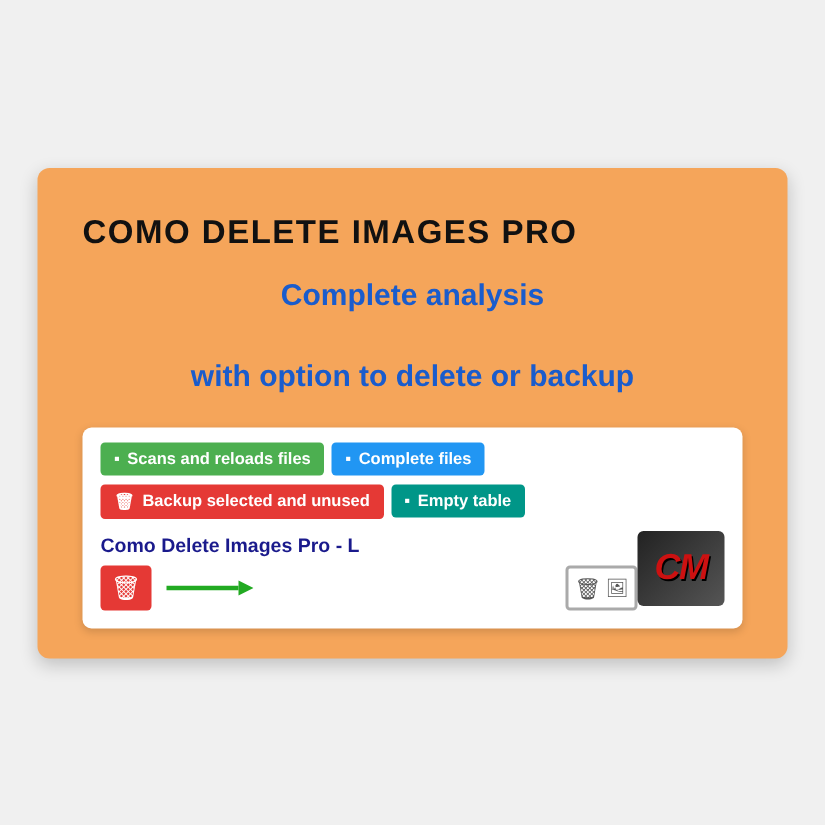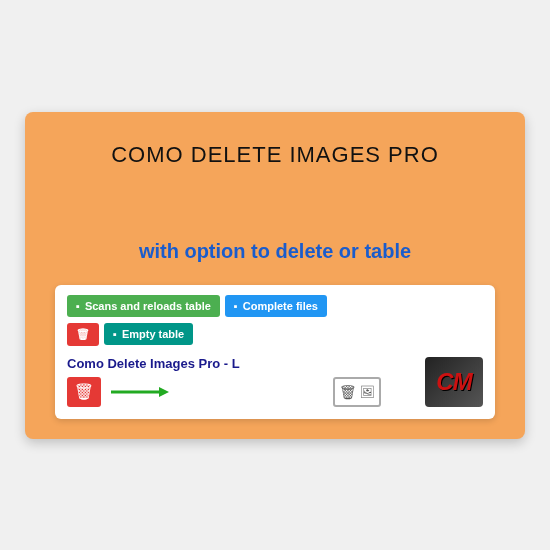--- a/index.html
+++ b/index.html
@@ -16,23 +16,22 @@
 
     .card {
       width: 500px;
       background: #f5a55a;
       border-radius: 8px;
       padding: 30px 30px 20px 30px;
       box-shadow: 0 4px 12px rgba(0,0,0,0.2);
     }
 
     .main-title {
-      text-align: center;
       font-size: 22px;
-      font-weight: 400;
+      font-weight: 700;
       color: #111;
       margin-bottom: 16px;
       letter-spacing: 1px;
     }
 
     .subtitle {
       text-align: center;
       font-size: 20px;
       font-weight: 700;
       color: #1a5ccc;
@@ -152,54 +151,54 @@
       align-items: center;
     }
 
     .arrow-svg {
       width: 60px;
       height: 18px;
     }
 
     .bottom-row {
       display: flex;
-      align-items: flex-end;
+      align-items: center;
       margin-top: 2px;
-      gap: 44px;
     }
   </style>
 </head>
 <body>
 
 <div class="card">
 
   <div class="main-title">COMO DELETE IMAGES PRO</div>
 
   <div class="subtitle">
+    <span>Complete analysis</span><br>
     <br>
-    <br>
-    <span>with option to delete or table</span>
+    <span>with option to delete or backup</span>
   </div>
 
   <div class="preview-box">
 
     <div class="button-row">
       <button class="btn btn-green">
         <span class="btn-icon">▪</span>
-        <span>Scans and reloads table</span>
+        <span>Scans and reloads files</span>
       </button>
       <button class="btn btn-blue">
         <span class="btn-icon">▪</span>
         <span>Complete files</span>
       </button>
     </div>
 
     <div class="button-row">
       <button class="btn btn-red">
         <span class="btn-icon">🗑</span>
+        <span>Backup selected and unused</span>
       </button>
       <button class="btn btn-teal">
         <span class="btn-icon">▪</span>
         <span>Empty table</span>
       </button>
     </div>
 
     <div class="bottom-row">
       <div class="text-area">
         <div class="preview-title">Como Delete Images Pro - L</div>

